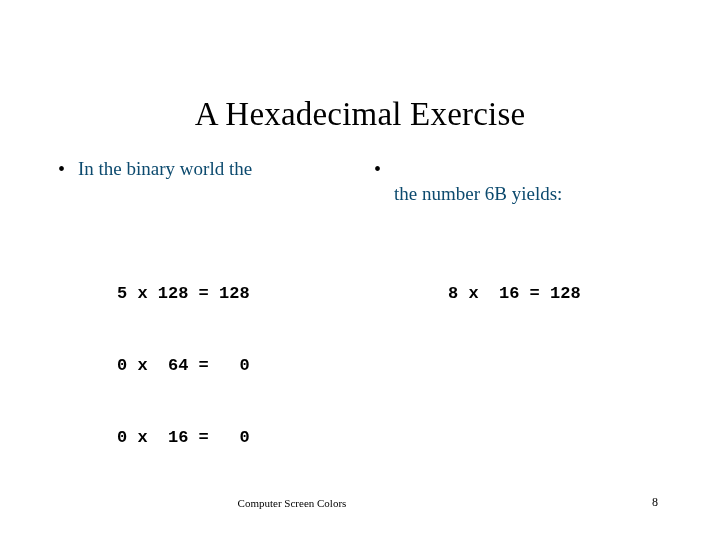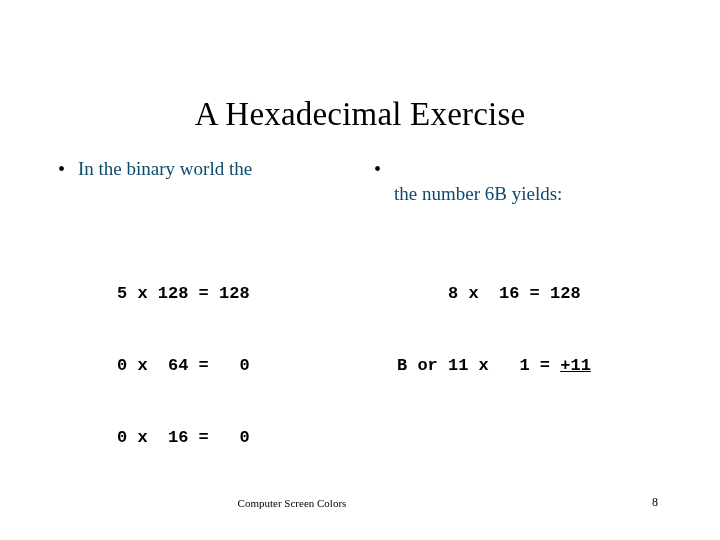--- a/index.html
+++ b/index.html
@@ -142,19 +142,18 @@
     <div class="calc-row">0 x  16 =   0</div>
     
     
     
     
     
   </div>
 
   <div class="calc right">
     <div class="calc-row">     8 x  16 = 128</div>
-    <div class="calc-row"><span>B or 11 x   1 = </span><span class="u">+11</span></div>
   </div>
 
   <div class="footer-note">Computer Screen Colors</div>
   <div class="page-number">8</div>
 
 </div>
 
 </body></html>

